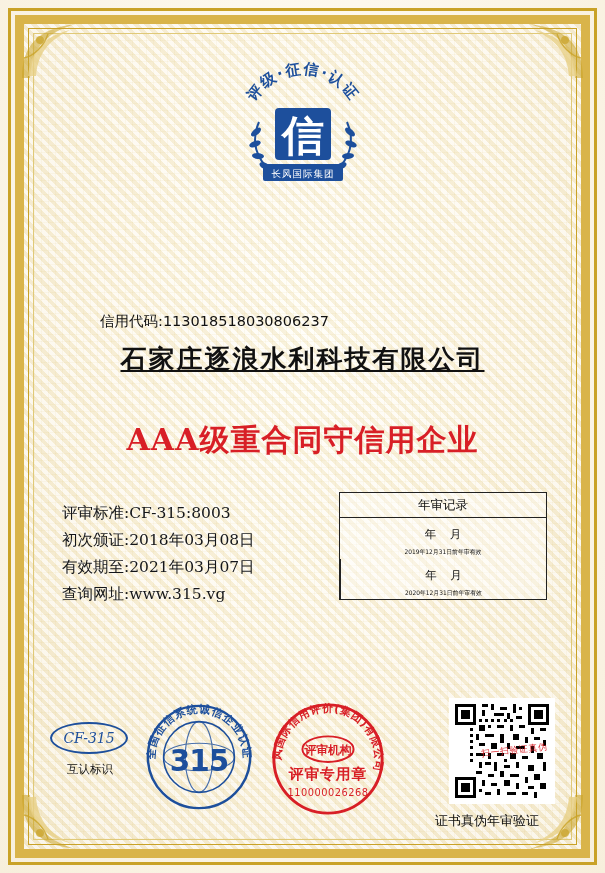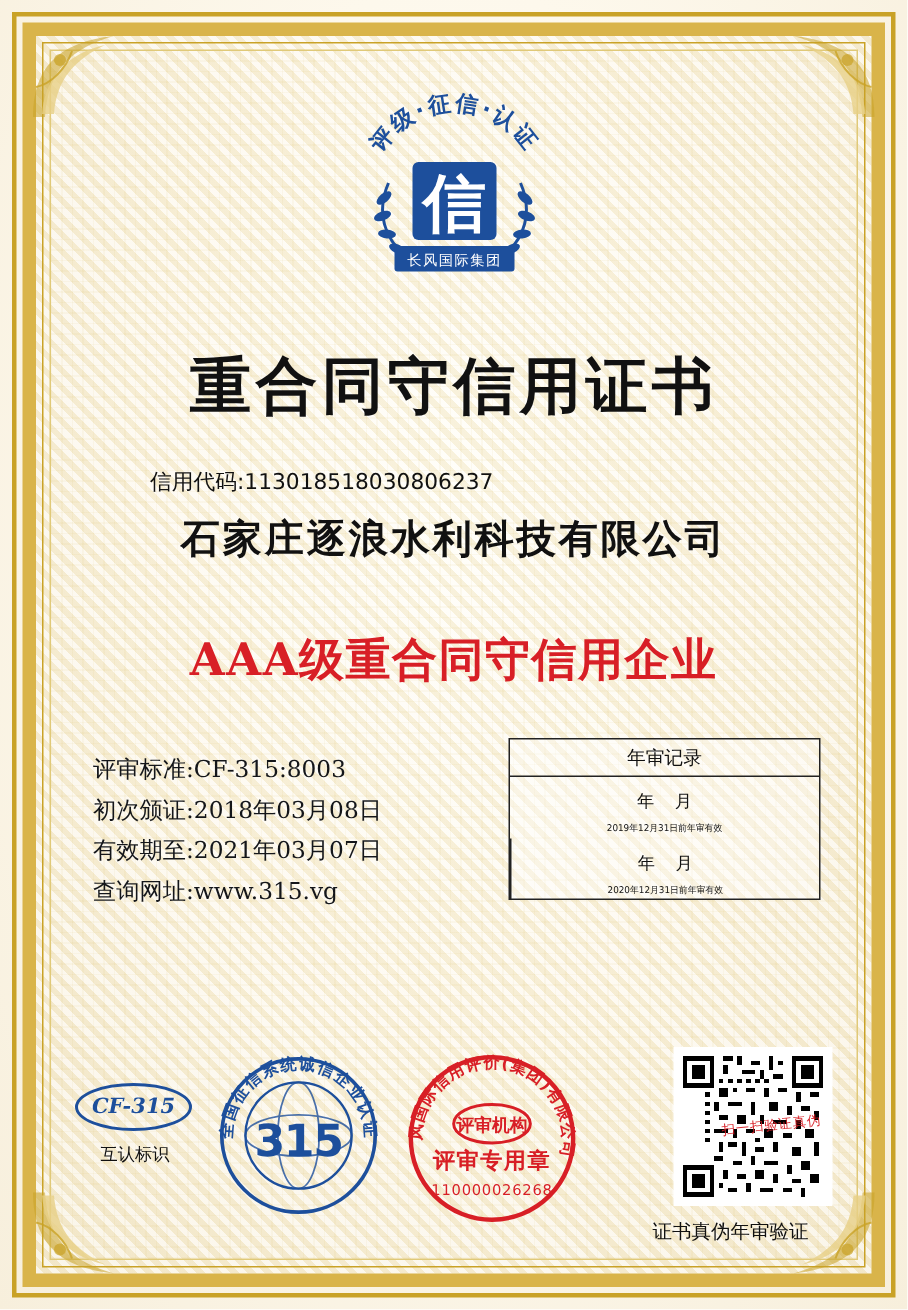--- a/index.html
+++ b/index.html
@@ -115,20 +115,21 @@
   .company {
     position: absolute;
     top: 302px;
     left: 0; right: 0;
     text-align: center;
     font-family: "DejaVu Sans", sans-serif;
     font-weight: bold;
     font-size: 26px;
     letter-spacing: 2px;
     color: #111111;
+    text-decoration: underline;
   }
   .grade {
     position: absolute;
     top: 380px;
     left: 0; right: 0;
     text-align: center;
     font-family: "DejaVu Serif", serif;
     font-weight: bold;
     font-size: 30px;
     letter-spacing: 1px;
@@ -217,21 +218,21 @@
     width: 78px;
     height: 32px;
     border: 2px solid #1d4f9c;
     border-radius: 50%;
     box-sizing: border-box;
     display: flex;
     align-items: center;
     justify-content: center;
     font-family: "DejaVu Serif", serif;
     font-style: italic;
-    font-weight: bold;
+    font-weight: normal;
     font-size: 14px;
     color: #1d4f9c;
   }
   .cf-caption {
     margin-top: 8px;
     font-family: "DejaVu Sans", sans-serif;
     font-size: 11.5px;
     color: #111;
   }
 
@@ -362,21 +363,20 @@
         </g>
 
         <rect x="52" y="56" width="56" height="52" rx="4" fill="#1d4f9c"></rect>
         <text x="80" y="98" font-family="DejaVu Sans, sans-serif" font-size="42" font-weight="bold" fill="#ffffff" text-anchor="middle">信</text>
 
         <rect x="40" y="112" width="80" height="17" rx="2" fill="#1d4f9c"></rect>
         <text x="80" y="124.5" font-family="DejaVu Sans, sans-serif" font-size="9.5" fill="#ffffff" text-anchor="middle" letter-spacing="1">长风国际集团</text>
       </svg>
     </div>
 
-    <div class="title">重合同守信用证书</div>
 
     <div class="code-line">信用代码:113018518030806237</div>
 
     <div class="company">石家庄逐浪水利科技有限公司</div>
 
     <div class="grade">AAA级重合同守信用企业</div>
 
     <div class="details">
       <div>评审标准:CF-315:8003</div>
       <div>初次颁证:2018年03月08日</div>

